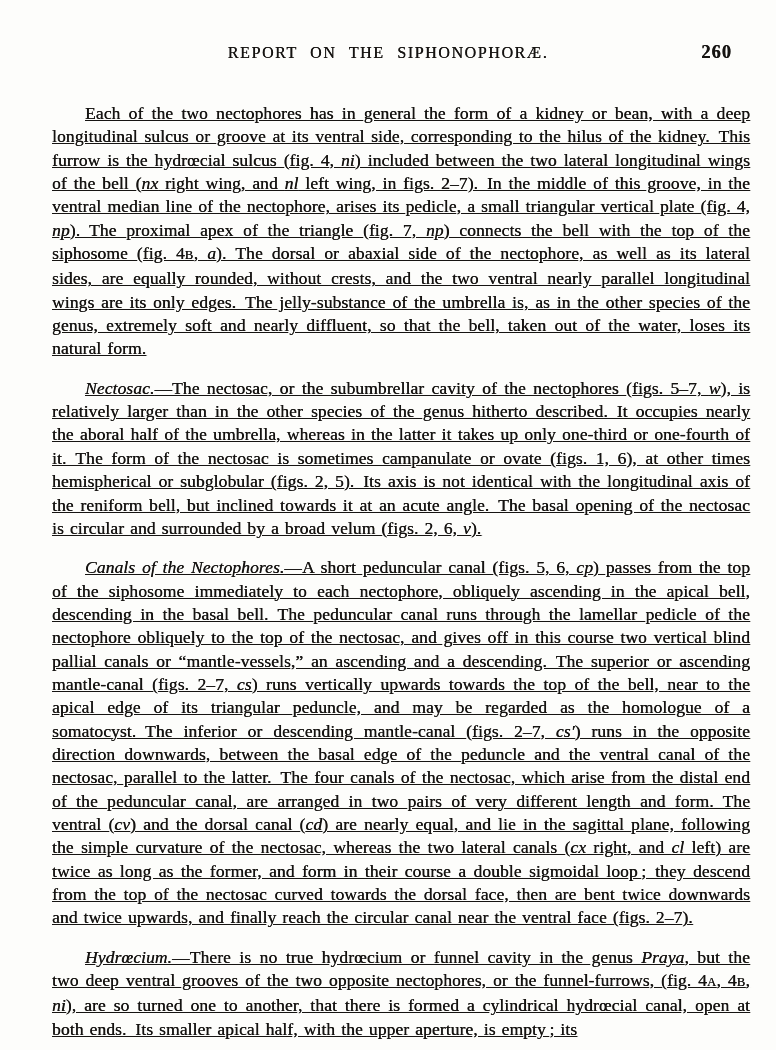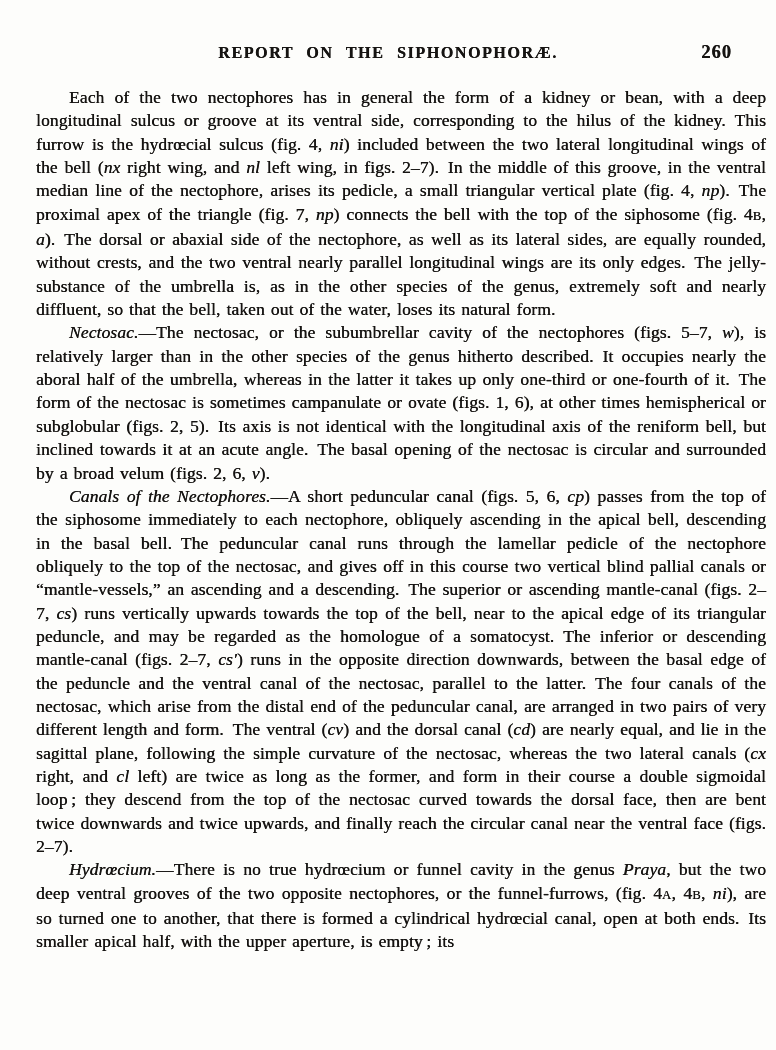--- a/index.html
+++ b/index.html
@@ -18,21 +18,21 @@
     width: 100%;
     height: 70px;
   }
   .head-title {
     position: absolute;
     top: 44px;
     left: 0;
     width: 100%;
     text-align: center;
     font-size: 16px;
-    font-weight: 700;
+    font-weight: 400;
     letter-spacing: 1.6px;
     word-spacing: 7px;
     text-shadow: 0.3px 0 0 currentColor;
   }
   .page-num {
     position: absolute;
     top: 42px;
     right: 44px;
     font-size: 18.5px;
     font-weight: 700;
@@ -45,22 +45,23 @@
     left: 36px;
     width: 730px;
     font-size: 17.5px;
     line-height: 23.35px;
     text-align: justify;
     word-spacing: 1.5px;
     letter-spacing: 0.1px;
     text-shadow: 0.3px 0 0 currentColor;
   }
   .content p {
-    margin: 0;
+    margin: 16px;
     text-indent: 33px;
+    text-decoration: underline;
   }
   .i { font-style: italic; }
   .sc { font-size: 0.72em; letter-spacing: 0.4px; }
 </style>
 </head>
 <body>
 
 <div class="page" style="background: rgb(253, 253, 251); color: rgb(22, 20, 18);">
   <div class="running-head">
     <div class="head-title">REPORT ON THE SIPHONOPHORÆ.</div>

